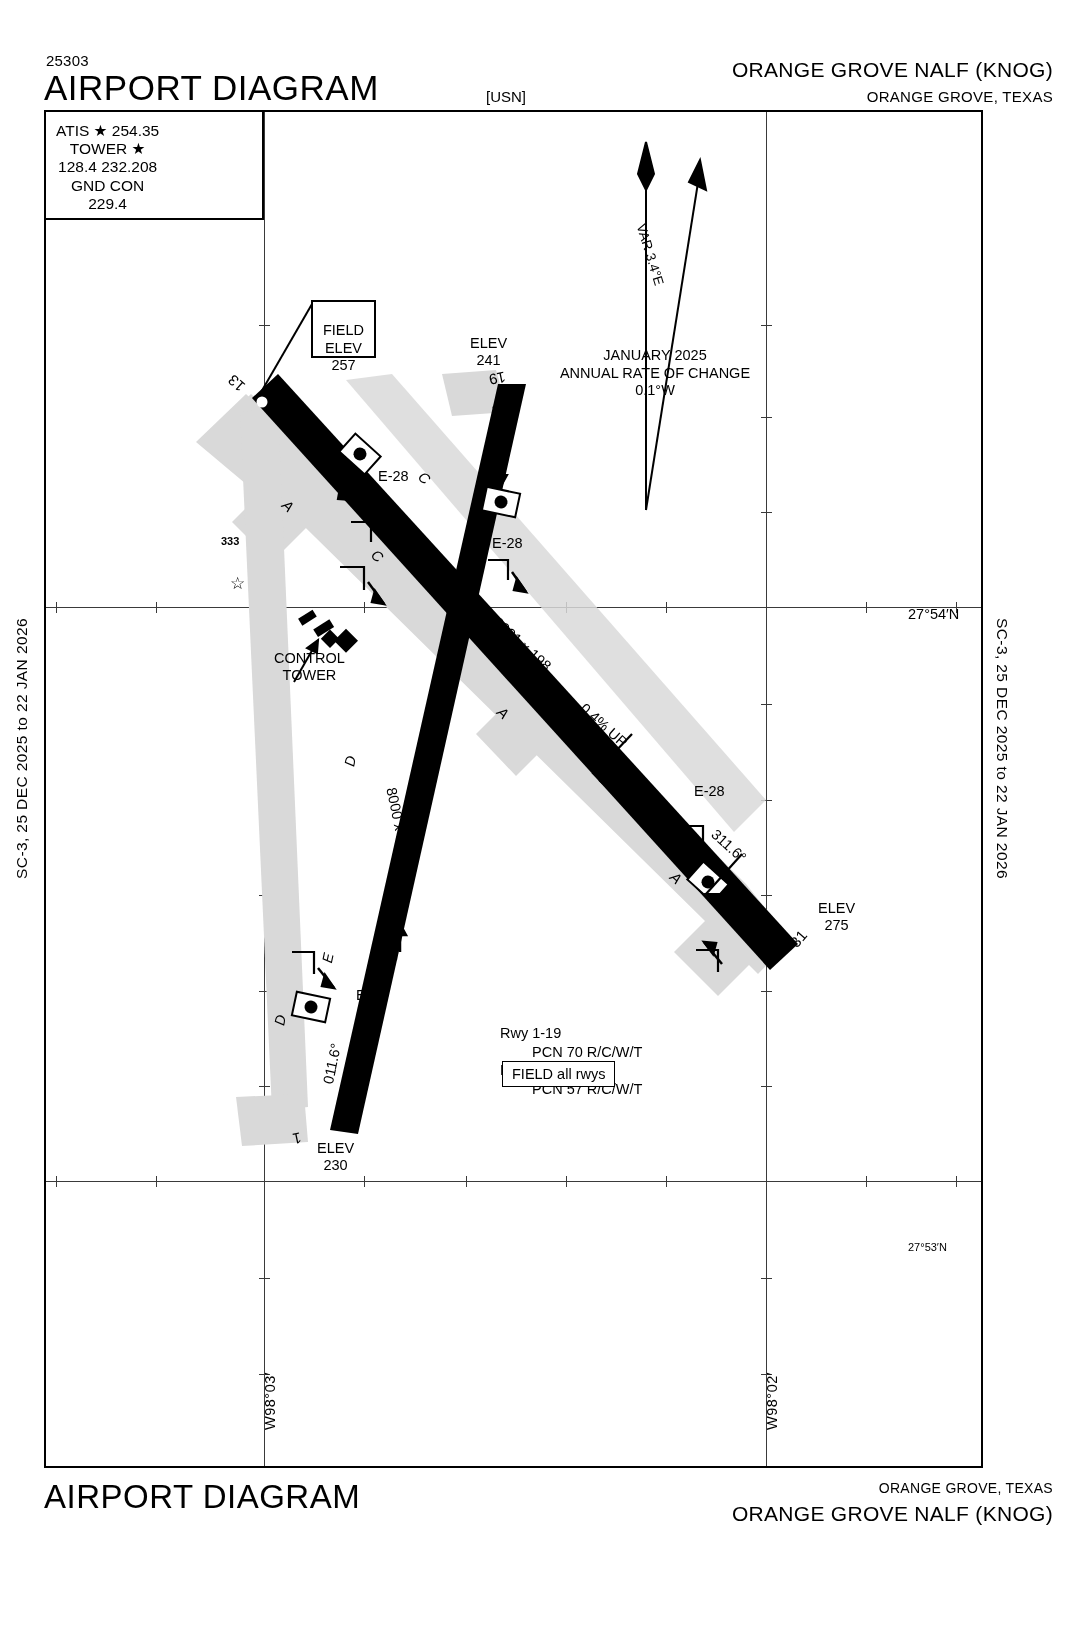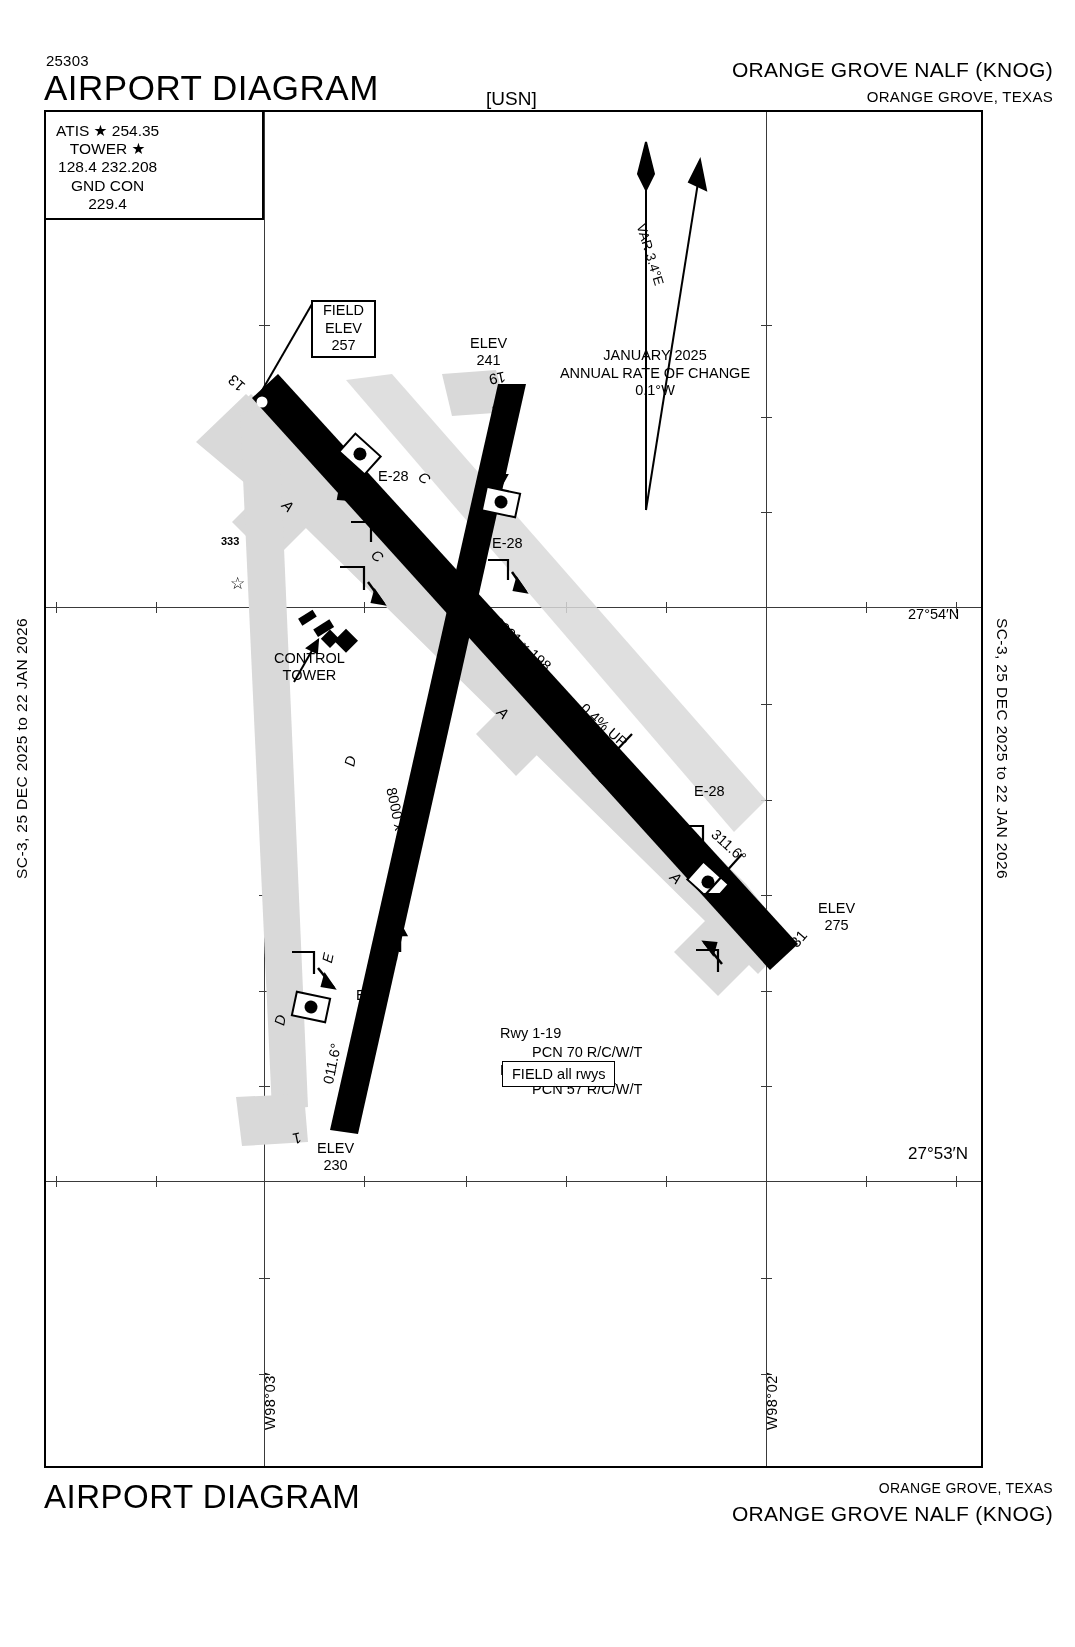--- a/index.html
+++ b/index.html
@@ -5,21 +5,21 @@
   html,body{margin:0;padding:0;background:#fff;}
   body{width:1075px;height:1647px;position:relative;
        font-family:"Liberation Sans","DejaVu Sans",sans-serif;color:#000;
        -webkit-font-smoothing:antialiased;}
   .abs{position:absolute;}
   .nw{white-space:nowrap;}
 
   
   #chart-number{left:46px;top:52px;font-size:15px;letter-spacing:.2px;}
   #title-main{left:44px;top:68px;font-size:35px;letter-spacing:.5px;}
-  #usn-tag{left:486px;top:88px;font-size:19px;}
+  #usn-tag{left:486px;top:88px;font-size:15px;}
   #apt-name-top{right:22px;top:58px;font-size:21px;letter-spacing:.3px;text-align:right;}
   #apt-city-top{right:22px;top:88px;font-size:15px;letter-spacing:.3px;text-align:right;}
 
   
   #frame{left:44px;top:110px;width:939px;height:1358px;border:2.2px solid #000;
          box-sizing:border-box;overflow:hidden;background:#fff;}
 
   
   .gridv{position:absolute;top:0;bottom:0;width:1.4px;background:#3a3a3a;}
   .gridh{position:absolute;left:0;right:0;height:1.4px;background:#3a3a3a;}
@@ -33,21 +33,21 @@
   #comms-text{left:56px;top:122px;font-size:15.5px;line-height:18.2px;text-align:center;}
 
   
   #magvar-text{left:545px;top:347px;font-size:14.5px;line-height:17.5px;text-align:center;width:220px;}
   #var-label{left:648px;top:222px;font-size:13.5px;
              transform:rotate(73deg);transform-origin:left top;}
 
   
   #field-elev-box{left:311px;top:300px;width:65px;height:58px;border:2px solid #000;
                   box-sizing:border-box;text-align:center;font-size:14.5px;
-                  line-height:17.5px;padding-top:0;background:#fff;}
+                  line-height:17.5px;padding-top:20px;background:#fff;}
 
   #elev241{left:470px;top:335px;font-size:14.5px;line-height:17px;text-align:center;}
   #elev224{left:818px;top:900px;font-size:14.5px;line-height:17px;text-align:center;}
   #elev230{left:317px;top:1140px;font-size:14.5px;line-height:17px;text-align:center;}
 
   #rwy13num{left:228px;top:375px;font-size:15px;transform:rotate(-139deg);transform-origin:center;}
   #rwy19num{left:489px;top:370px;font-size:15px;transform:rotate(168deg);transform-origin:center;}
   #rwy31num{left:790px;top:930px;font-size:15px;transform:rotate(-49deg);transform-origin:center;}
   #rwy1num{left:293px;top:1130px;font-size:15px;transform:rotate(168deg);transform-origin:center;}
 
@@ -84,21 +84,21 @@
   
   #ct-label{left:274px;top:650px;font-size:14.5px;line-height:17px;text-align:center;}
 
   
   #pcn-notes{left:500px;top:976px;font-size:14.5px;line-height:18.5px;margin-top:48px;}
   #mirl-box{left:502px;top:1061px;padding:4px 9px;border:1.8px solid #000;
             font-size:14.5px;background:#fff;}
 
   
   #lat5400{left:908px;top:606px;font-size:14.5px;}
-  #lat5300{left:908px;top:1144px;font-size:17px;}
+  #lat5300{left:908px;top:1241px;font-size:11px;}
   .lonlbl{font-size:14.5px;writing-mode:vertical-rl;transform:rotate(180deg);letter-spacing:.5px;}
   #lon9803{left:262px;top:1372px;}
   #lon9802{left:764px;top:1372px;}
 
   
   .sidetxt{font-size:15.5px;letter-spacing:.4px;white-space:nowrap;}
   #side-left{left:13px;top:618px;writing-mode:vertical-rl;transform:rotate(180deg);}
   #side-right{left:993px;top:618px;writing-mode:vertical-rl;}
 
   

